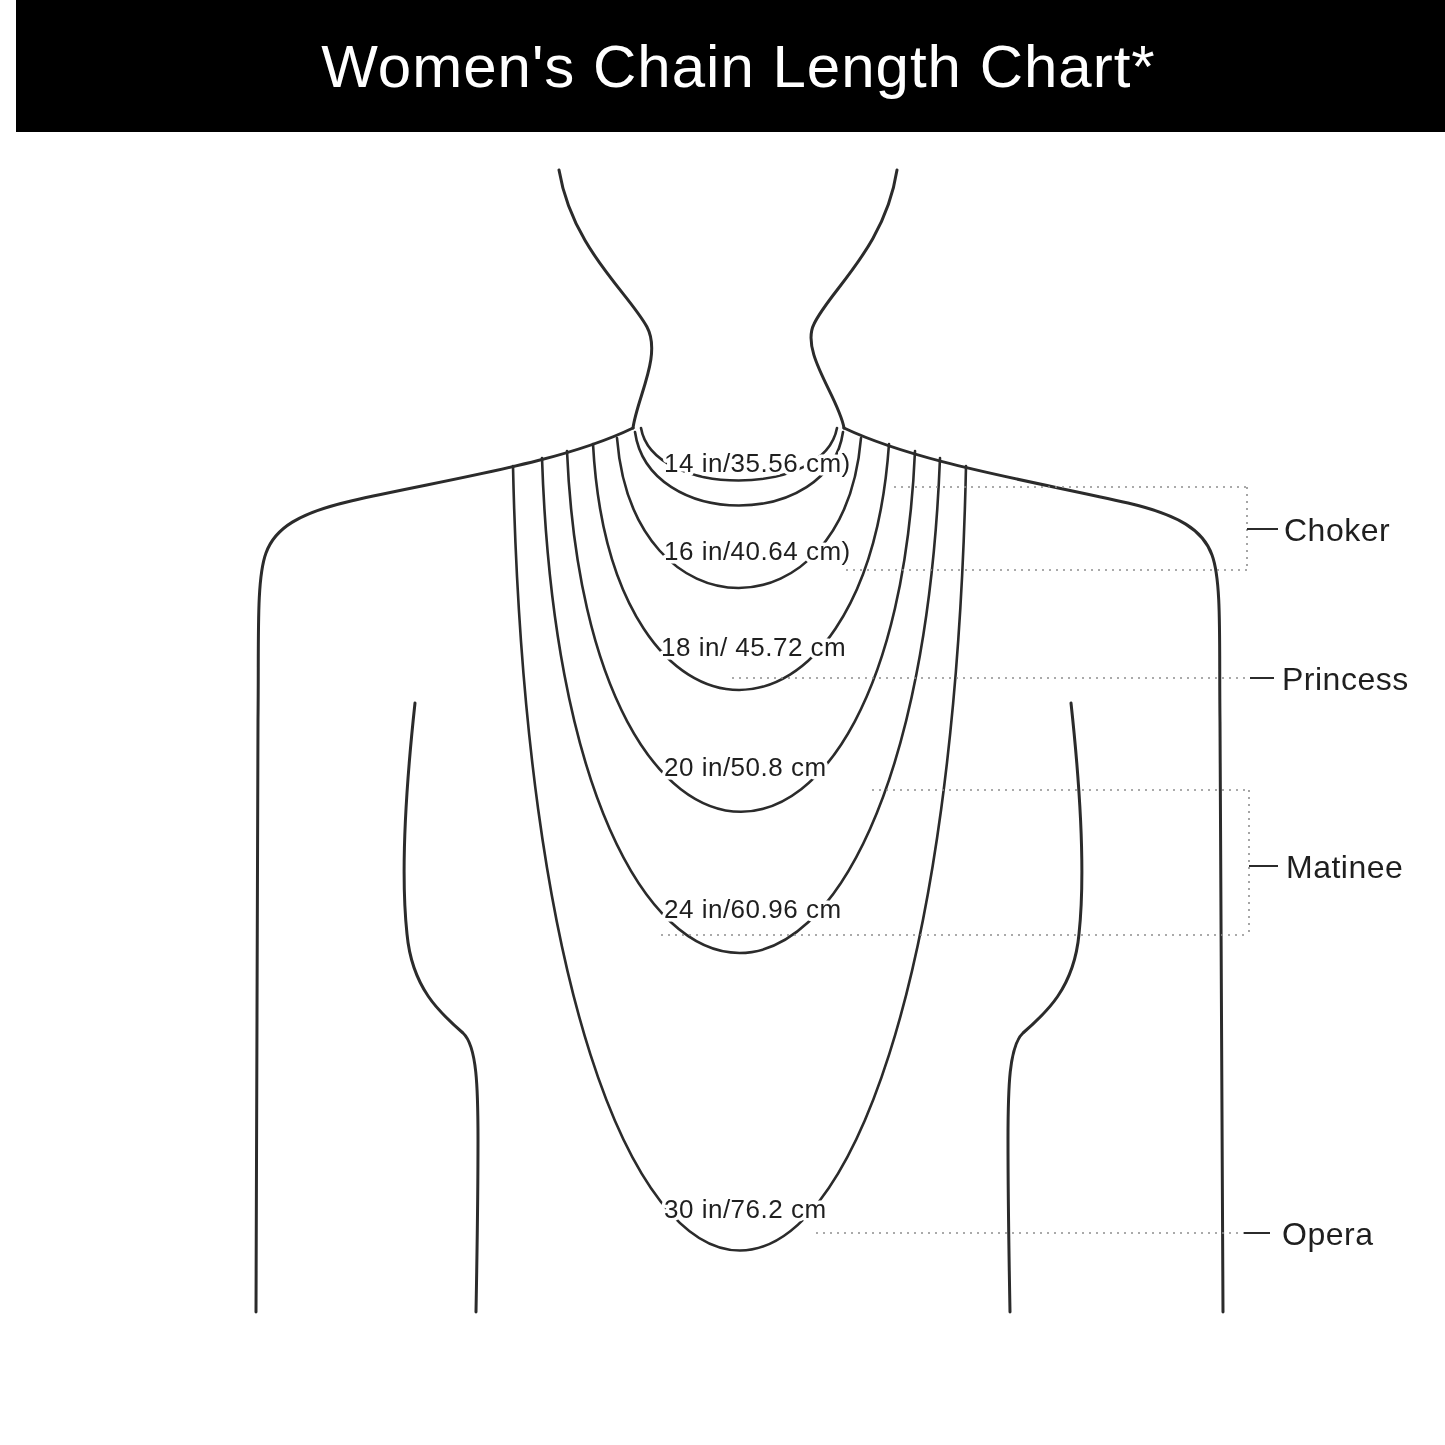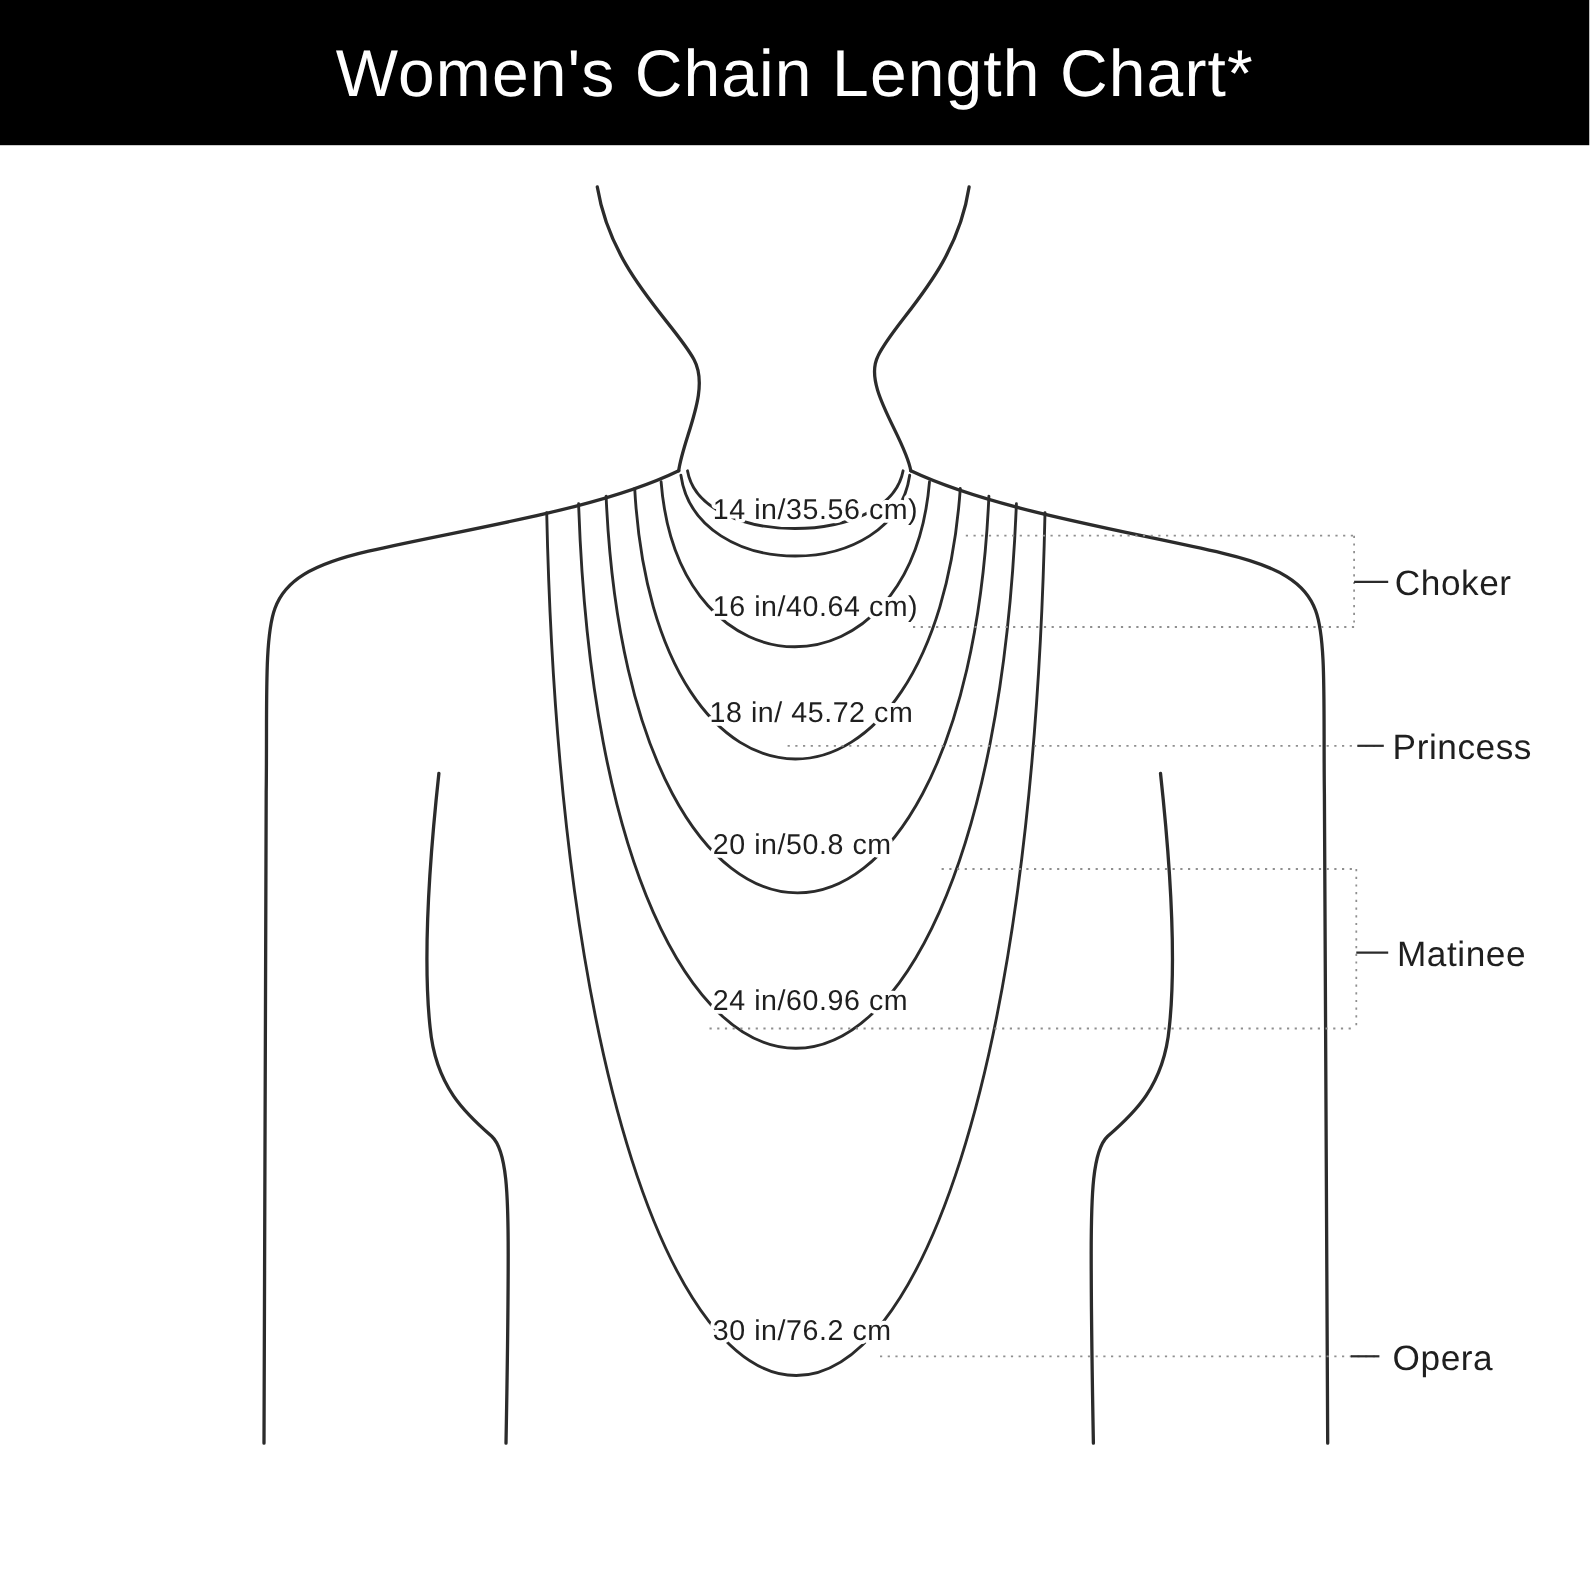--- a/index.html
+++ b/index.html
@@ -9,21 +9,21 @@
     --label:#1f1f1f;
     --leader:#8f8f8f;
   }
   *{margin:0;padding:0;box-sizing:border-box;}
   html,body{background:#ffffff;}
   body{
     width:1445px;height:1445px;
     font-family:"Liberation Sans", sans-serif;
     overflow:hidden;
   }
-  .page{width:1445px;height:1445px;background:#ffffff;}
+  .page{width:1445px;height:1445px;background:#ffffff;padding-left:16px;}
   .header{
     width:1445px;height:132px;
     background:var(--header_bg);
     display:flex;align-items:center;justify-content:center;
   }
   .header h1{
     color:var(--header_text);
     font-size:60px;
     font-weight:400;
     letter-spacing:1px;

